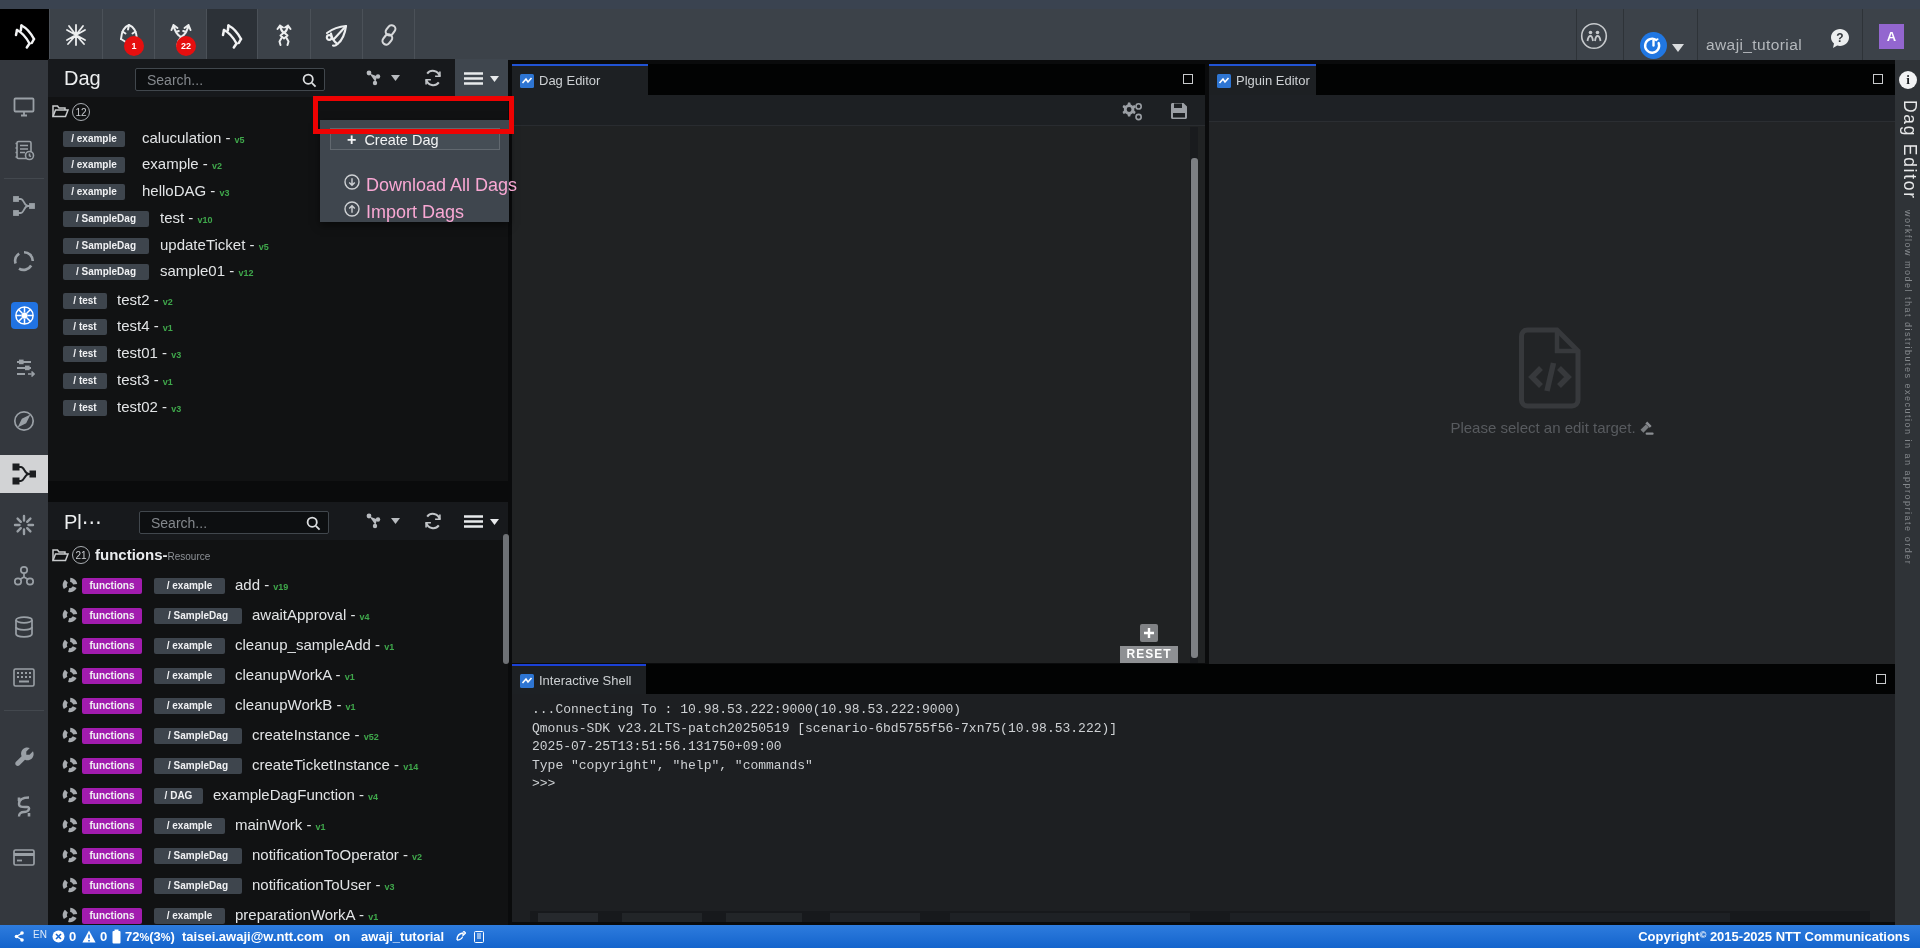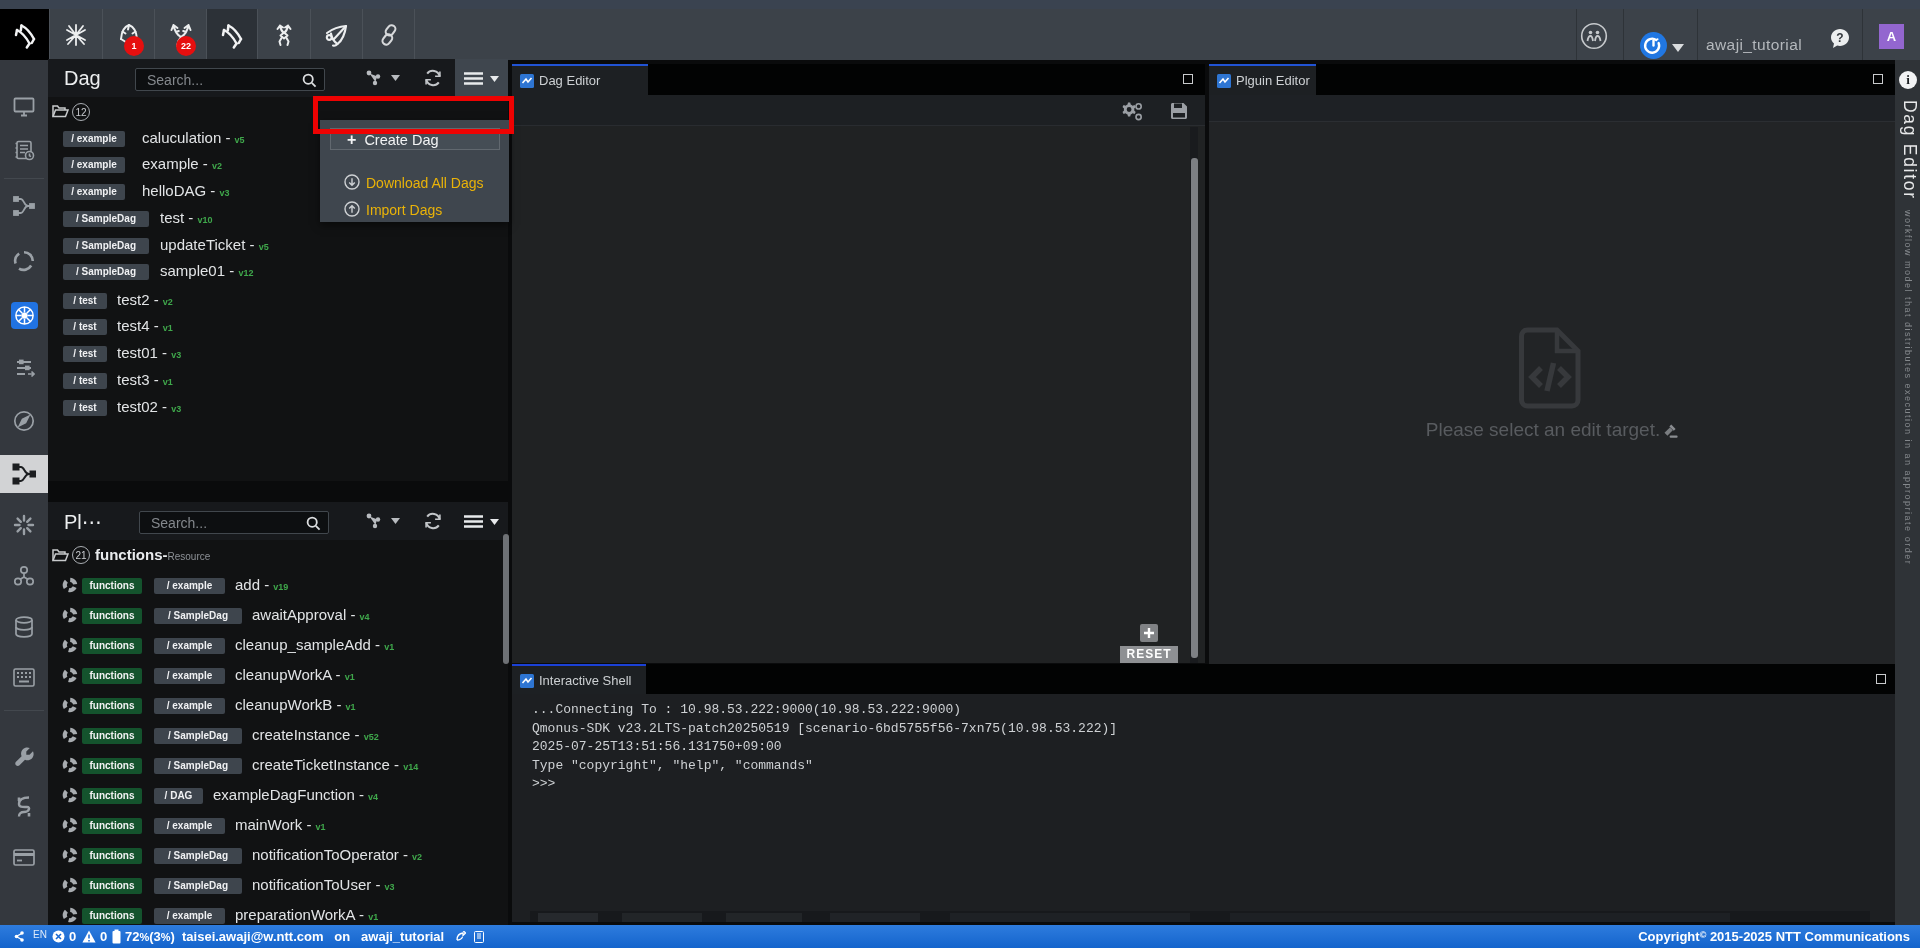--- a/index.html
+++ b/index.html
@@ -25,34 +25,34 @@
 .panel { position:absolute; background:#111213; }
 .phead { position:absolute; left:0; top:0; width:100%; height:38px; background:#17191c; }
 .ptitle { position:absolute; left:16px; top:8px; color:#eceeef; font-size:20px; }
 .search { position:absolute; top:9px; background:#0d0f11; border:1px solid #41474d;
   border-radius:2px; width:190px; height:23px;padding-left:35px; }
 .search .ph { position:absolute; left:11px; top:3px; color:#84888d; font-size:14px; }
 .hico { position:absolute; display:flex; align-items:center; }
 .row { position:absolute; left:0; width:100%; height:27px; }
 .chip { position:absolute; background:#3e454d; border-radius:2px; color:#f0f1f3;
   font-size:10px; font-weight:bold; text-align:center; height:16px; line-height:16px; }
-.chipl { background:#14532d; }
+.chipl { background:#a21caf; }
 .iname { position:absolute; color:#e2e4e6; font-size:15px; white-space:nowrap; }
 .ver { color:#3fa74b; font-size:9px; font-weight:bold; }
 .circnum { position:absolute; width:18px; height:18px; border:1.5px solid #a9adb2; border-radius:50%;
   color:#c9ccd0; font-size:10px; text-align:center; line-height:18px; }
 .foldtxt { position:absolute; color:#e9ebed; font-size:15px; font-weight:bold; }
 
 .tab { position:absolute; background:#1d2023; border-top:2px solid #2153d4; }
 .tabtxt { position:absolute; left:27px; top:7px; color:#cdd0d3; font-size:13px; white-space:nowrap; }
 .maxi { position:absolute; width:10px; height:10px; border:1px solid #c9cbcd; }
 
 #menu { left:320px; top:96px; width:189px; height:102px; background:#3f464e;
   box-shadow:0 3px 8px rgba(0,0,0,.5);margin-top:24px; }
-.mitem { position:absolute; color:#eab308; font-size:14px; white-space:nowrap; }
+.mitem { position:absolute; color:#f9a8d4; font-size:18px; white-space:nowrap; }
 #redbox { left:313px; top:96px; width:201px; height:38px; border:5px solid #ee0202; }
 
 .term { position:absolute; left:20px; top:37px; color:#ced1d4; font-size:13px;
   font-family:"Liberation Mono", monospace; line-height:18.6px; white-space:pre; }
 
 #bluebar { left:0; top:925px; width:1920px; height:23px;
   background:linear-gradient(#2e7cde, #1464cc); color:#fff; font-size:13px; font-weight:bold; }
 #bluebar .t { position:absolute; top:4px; white-space:nowrap; }
 
 .vtext { position:absolute; writing-mode:vertical-rl; color:#e8e9ea; font-size:17.5px; letter-spacing:1.7px; }
@@ -619,21 +619,21 @@
         <g fill="none" stroke="#37393c" stroke-width="5">
       <path d="M8.5 3 L38 3 L59 24 L59 73 C59 76.3 56.3 79 53 79 L8.5 79 C5.2 79 2.5 76.3 2.5 73 L2.5 9 C2.5 5.7 5.2 3 8.5 3 Z"></path>
       <path d="M38 4 L38 24 L58 24" stroke-width="4.5"></path>
       <g stroke-width="5.5">
             <path d="M22 41 L13 50 L22 59"></path>
             <path d="M40 41 L49 50 L40 59"></path>
             <path d="M34.5 36 L28 64"></path>
           </g>
     </g>
       </svg>
-    <div class="abs" style="left:0px; top:355px; width:686px; text-align:center; color:#585b5f; font-size:19px;">Please select an edit target.<svg width="15" height="14" viewBox="0 0 15 14" style="display:inline-block; vertical-align:-2px; margin-left:3px;">
+    <div class="abs" style="left:0px; top:355px; width:686px; text-align:center; color:#585b5f; font-size:15px;">Please select an edit target.<svg width="15" height="14" viewBox="0 0 15 14" style="display:inline-block; vertical-align:-2px; margin-left:3px;">
           <g fill="#8a8d91">
             <path d="M8.2 0.6 L12.6 5 L10.8 6.8 L6.4 2.4 Z"></path>
             <path d="M5 3.8 L11.2 10 L9.4 11.8 L3.2 5.6 Z" opacity="0.0"></path>
             <path d="M9.9 1.7 L13.7 5.5 L12.4 6.8 L8.6 3 Z" opacity="0.0"></path>
             <path d="M6.9 3.4 L9.8 6.3 L4.4 11.7 L1.5 8.8 Z" opacity="0.85"></path>
             <rect x="6.6" y="11.6" width="8" height="2.1" rx="1"></rect>
           </g>
         </svg></div>
   </div>
   <div id="shell" class="panel" style="left:512px; top:664px; width:1383px; height:258px; background:#1d1f22;">

